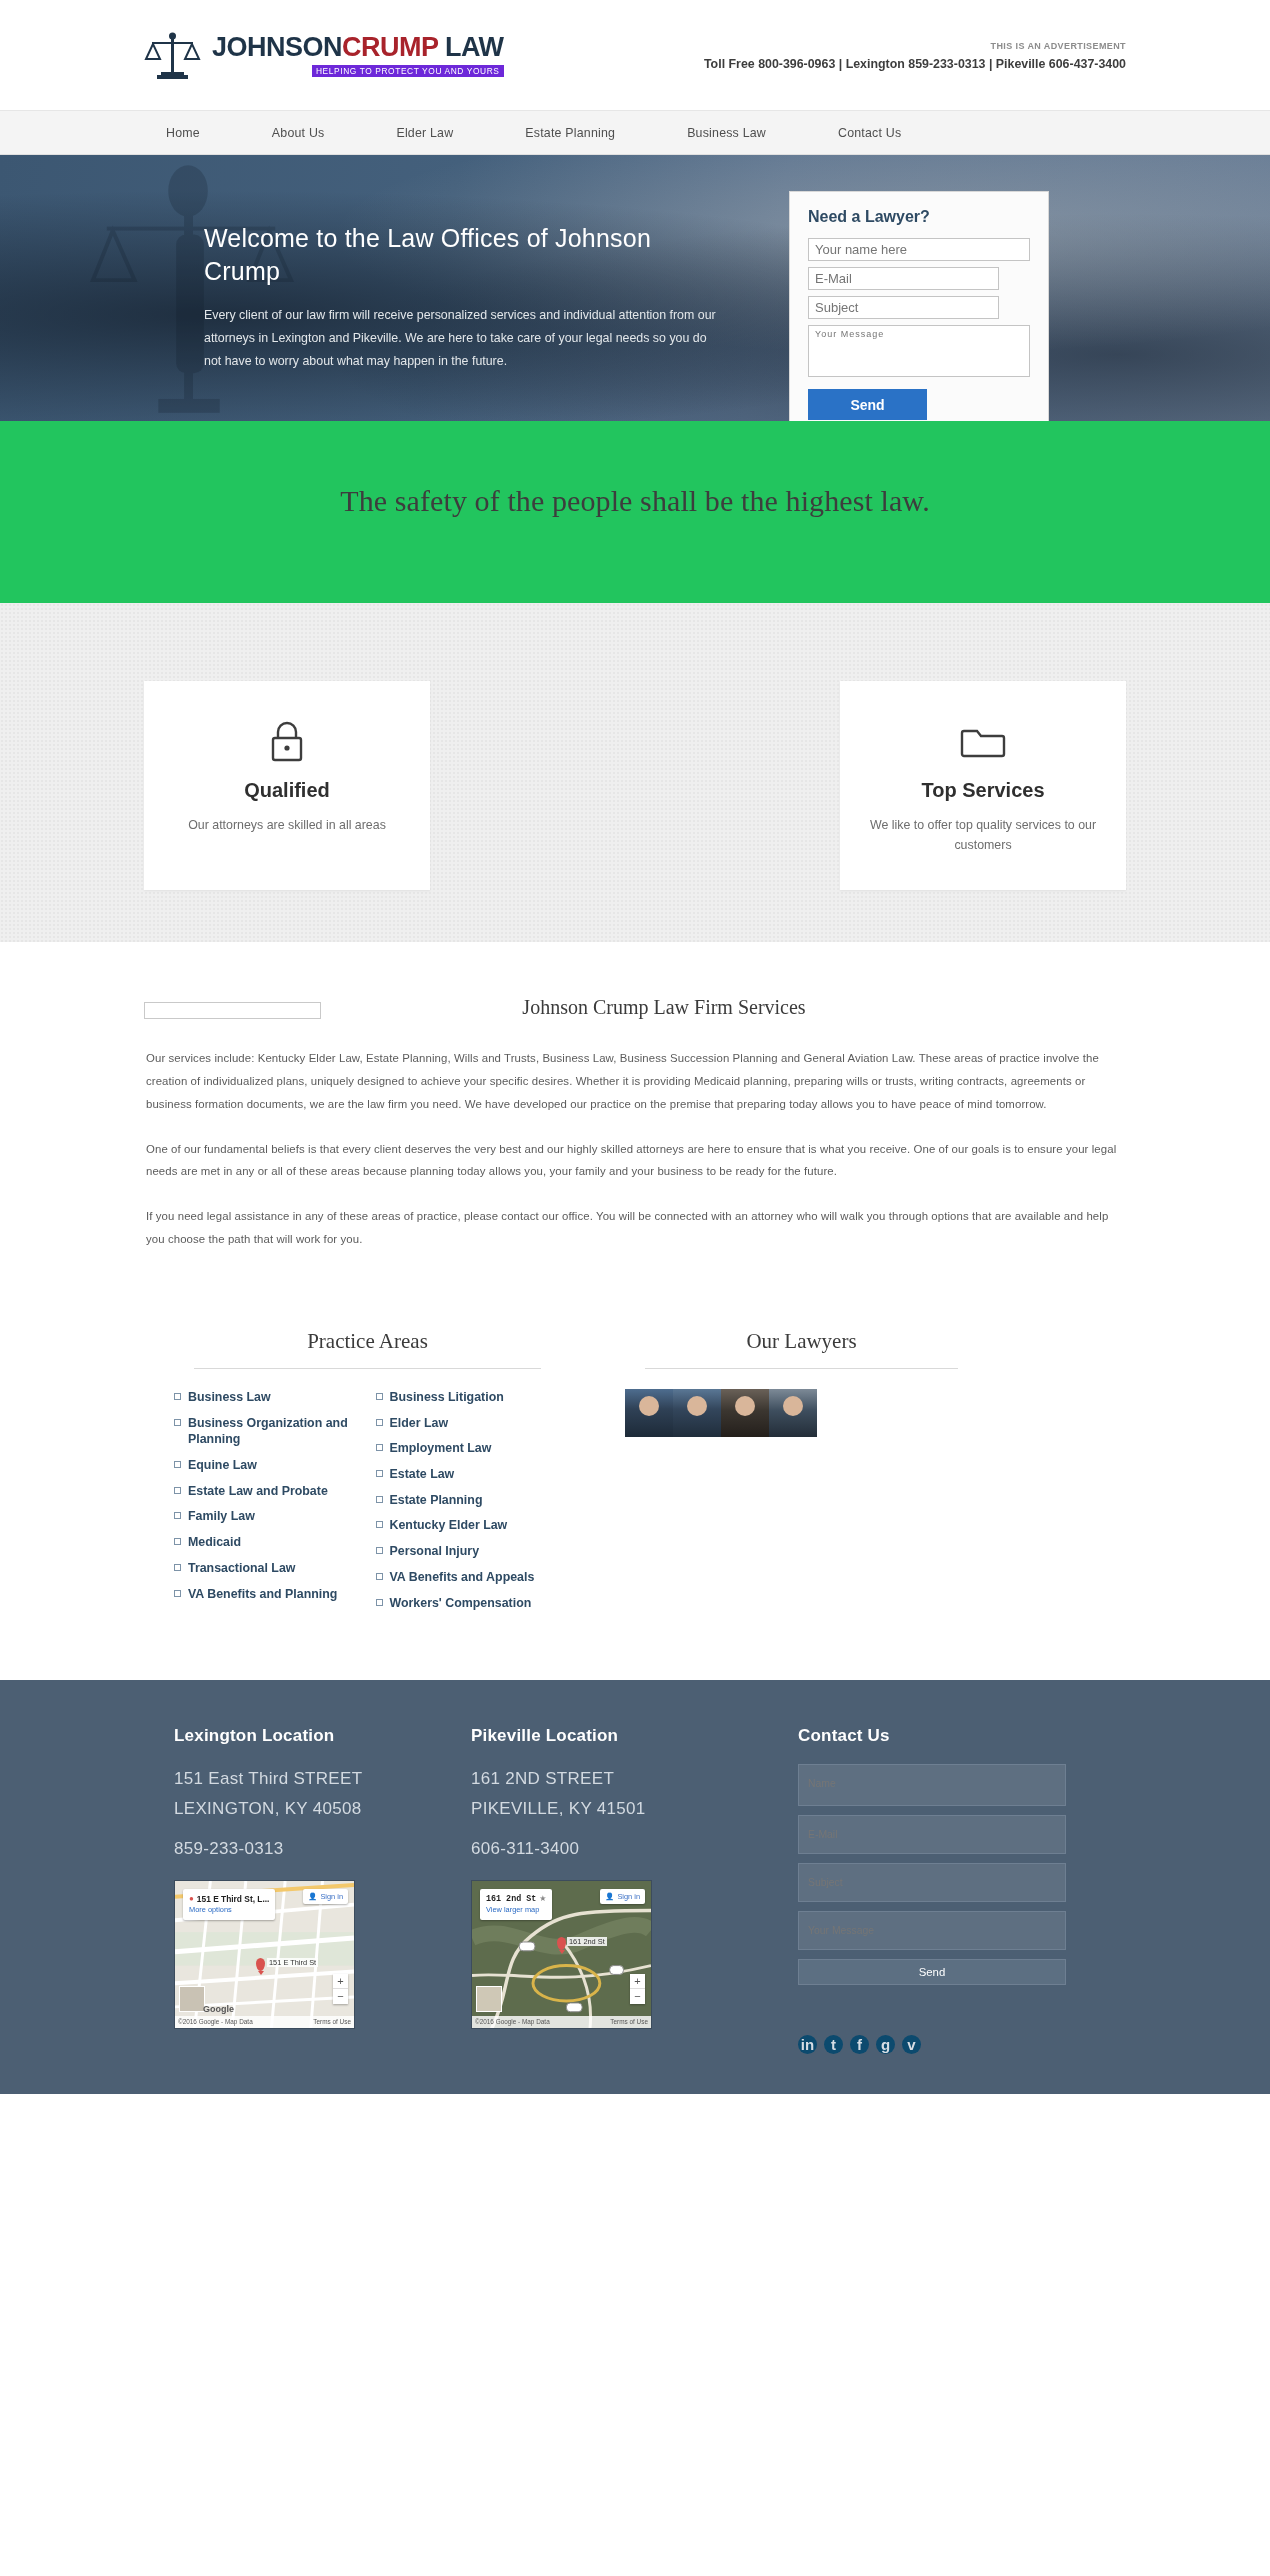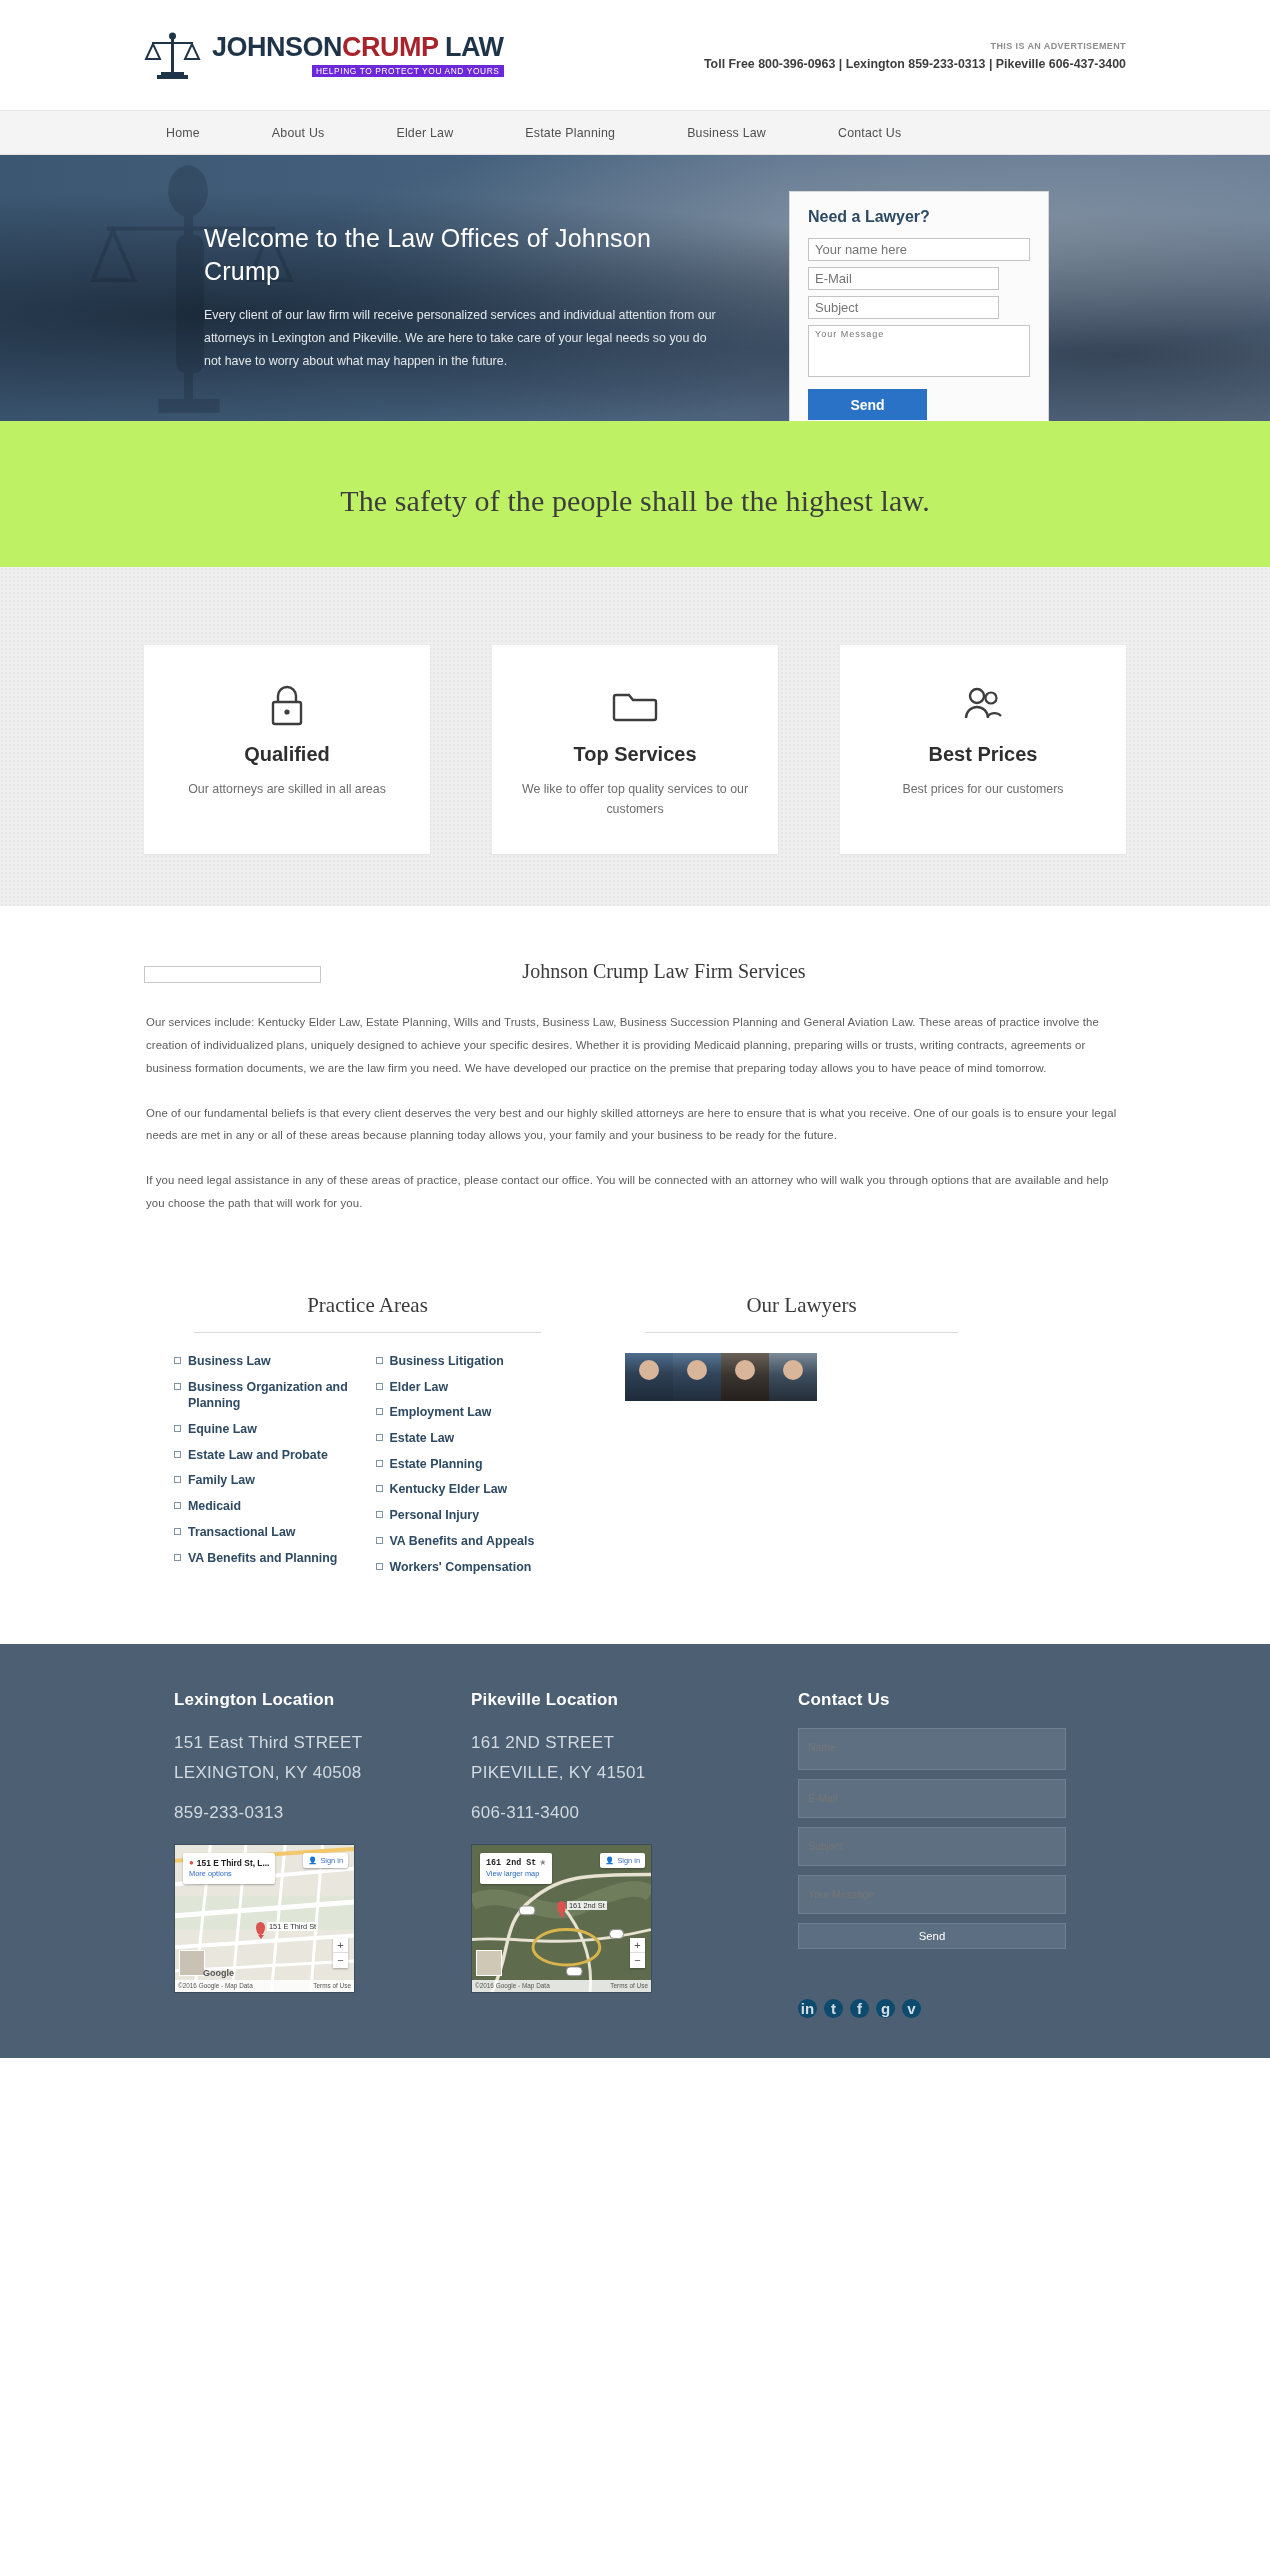--- a/index.html
+++ b/index.html
@@ -85,21 +85,21 @@
   .lead-input.narrow { width: 86%; }
   .lead-textarea { height: 52px; resize: none; font-size: 9px; color: #b0b0b0; letter-spacing: 1px;}
   .lead-send {
     margin-top: 6px; width: 119px; height: 31px; background: #2a72c6; color: #fff;
     border: 0; font-size: 14px; font-weight: bold; cursor: pointer;
     font-family: "Liberation Sans", sans-serif;
   }
 
   
   .quote {
-    padding: 58px 0 44px 0; text-align: center; background: #bef264;
+    padding: 58px 0 80px 0; text-align: center; background: #22c55e;
   }
   .quote-text {
     font-family: "Liberation Serif", serif;
     font-size: 30px; color: #3d3d3d; line-height: 1.48; width: 635px; margin: 0 auto;
     letter-spacing: 0.1px;
   }
 
   
   .features {
     background: #efefef; padding: 48px 0 52px 0;
@@ -329,32 +329,20 @@
     <div class="card">
       <div class="card-icon">
         <svg width="46" height="40" viewBox="0 0 46 40">
           <path d="M4 10 h13 l4 5 h21 a2 2 0 0 1 2 2 v16 a2 2 0 0 1 -2 2 H4 a2 2 0 0 1 -2 -2 V12 a2 2 0 0 1 2 -2 z" fill="none" stroke="#3d3d3d" stroke-width="2.4"></path>
         </svg>
       </div>
       <div class="card-title">Top Services</div>
       <div class="card-text">We like to offer top quality services to our customers</div>
     </div>
 
-    <div class="card">
-      <div class="card-icon">
-        <svg width="46" height="42" viewBox="0 0 46 42">
-          <circle cx="17" cy="12" r="7" fill="none" stroke="#3d3d3d" stroke-width="2.4"></circle>
-          <circle cx="31" cy="14" r="5.5" fill="none" stroke="#3d3d3d" stroke-width="2.2"></circle>
-          <path d="M6 34 a11 11 0 0 1 22 0" fill="none" stroke="#3d3d3d" stroke-width="2.4"></path>
-          <path d="M28 32 a9 9 0 0 1 13 0" fill="none" stroke="#3d3d3d" stroke-width="2.2"></path>
-        </svg>
-      </div>
-      <div class="card-title">Best Prices</div>
-      <div class="card-text">Best prices for our customers</div>
-    </div>
 
   </div>
 </div>
 
 <div class="services">
   <div class="services-inner">
     <div class="services-head">
       <input class="services-searchbox" placeholder="" style="">
       <div class="services-title">Johnson Crump Law Firm Services</div>
     </div>

